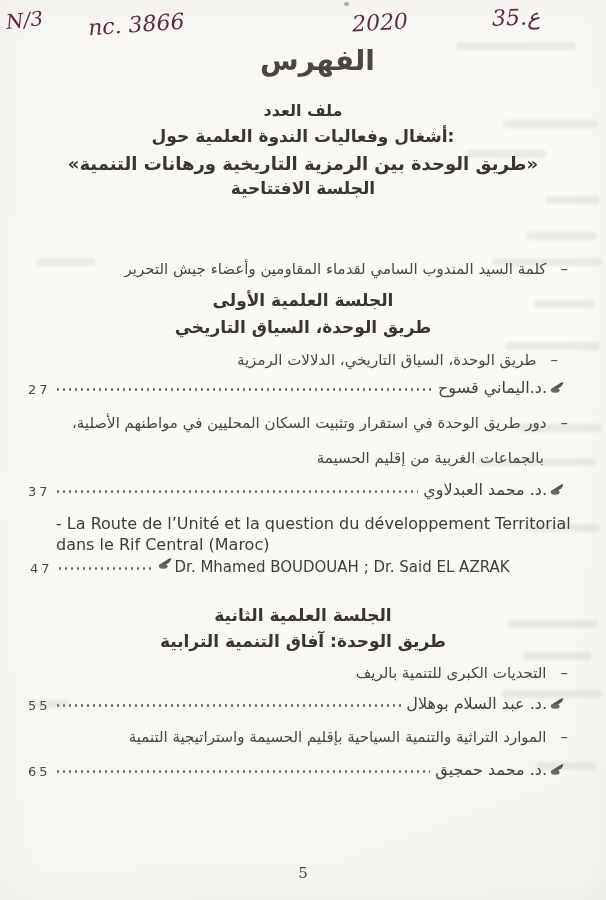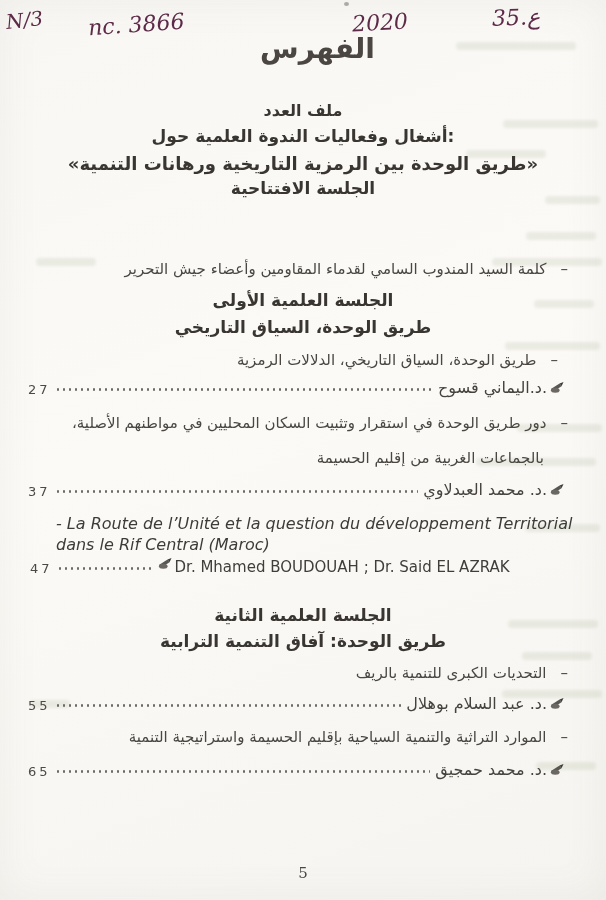--- a/index.html
+++ b/index.html
@@ -57,21 +57,20 @@
     font-size:13px; letter-spacing:3px; color:#4c4a46;
     font-family:"DejaVu Sans", sans-serif;
     direction:ltr;
   }
 
   
   .latin {
     direction:ltr; text-align:left;
     font-size:16px; color:#3e3c39; line-height:1.3;
     white-space:nowrap;
-    font-style:italic;
   }
   .latin-authors {
     display:flex; direction:ltr; align-items:flex-end;
     font-size:15px; color:#403e3a; white-space:nowrap;
   }
   .latin-authors .dots { flex:0 0 95px; }
   .latin-authors .names { display:inline-flex; align-items:flex-start; gap:1px; }
 
   .writing-hand-icon svg { display:block; }
 
@@ -113,21 +112,21 @@
   <div class="ghost" style="top:762px; right:10px; width:60px;"></div>
   <div class="ghost" style="top:258px; left:36px; width:60px;"></div>
   <div class="ghost" style="top:700px; left:30px; width:40px;"></div>
   <div class="speck" style="top:2px; left:344px;"></div>
 
   <span class="abs hand" style="top:8px; left:6px; font-size:20px; transform:rotate(-6deg);">N/3</span>
   <span class="abs hand" style="top:12px; left:88px; font-size:22px; transform:rotate(-4deg);">nc. 3866</span>
   <span class="abs hand" style="top:10px; left:352px; font-size:22px; transform:rotate(-3deg);">2020</span>
   <span class="abs hand" style="top:5px; left:492px; font-size:22px; transform:rotate(-2deg);">35.ع</span>
 
-  <div class="abs center title-main" style="top:32px;padding-left:29px;">الفهرس</div>
+  <div class="abs center title-main" style="top:44px;padding-left:29px;">الفهرس</div>
 
   <div class="abs center h-bold h16" style="top:101px;">ملف العدد</div>
   <div class="abs center h-bold h17" style="top:126px;">أشغال وفعاليات الندوة العلمية حول:</div>
   <div class="abs center h-bold h18" style="top:153px;">«طريق الوحدة بين الرمزية التاريخية ورهانات التنمية»</div>
 
   <div class="abs center h-bold h17" style="top:178px;">الجلسة الافتتاحية</div>
 
   <div class="abs entry" style="top:260px; right:38px; left:28px;">
     <span class="dash">–</span><span>كلمة السيد المندوب السامي لقدماء المقاومين وأعضاء جيش التحرير</span>
   </div>

